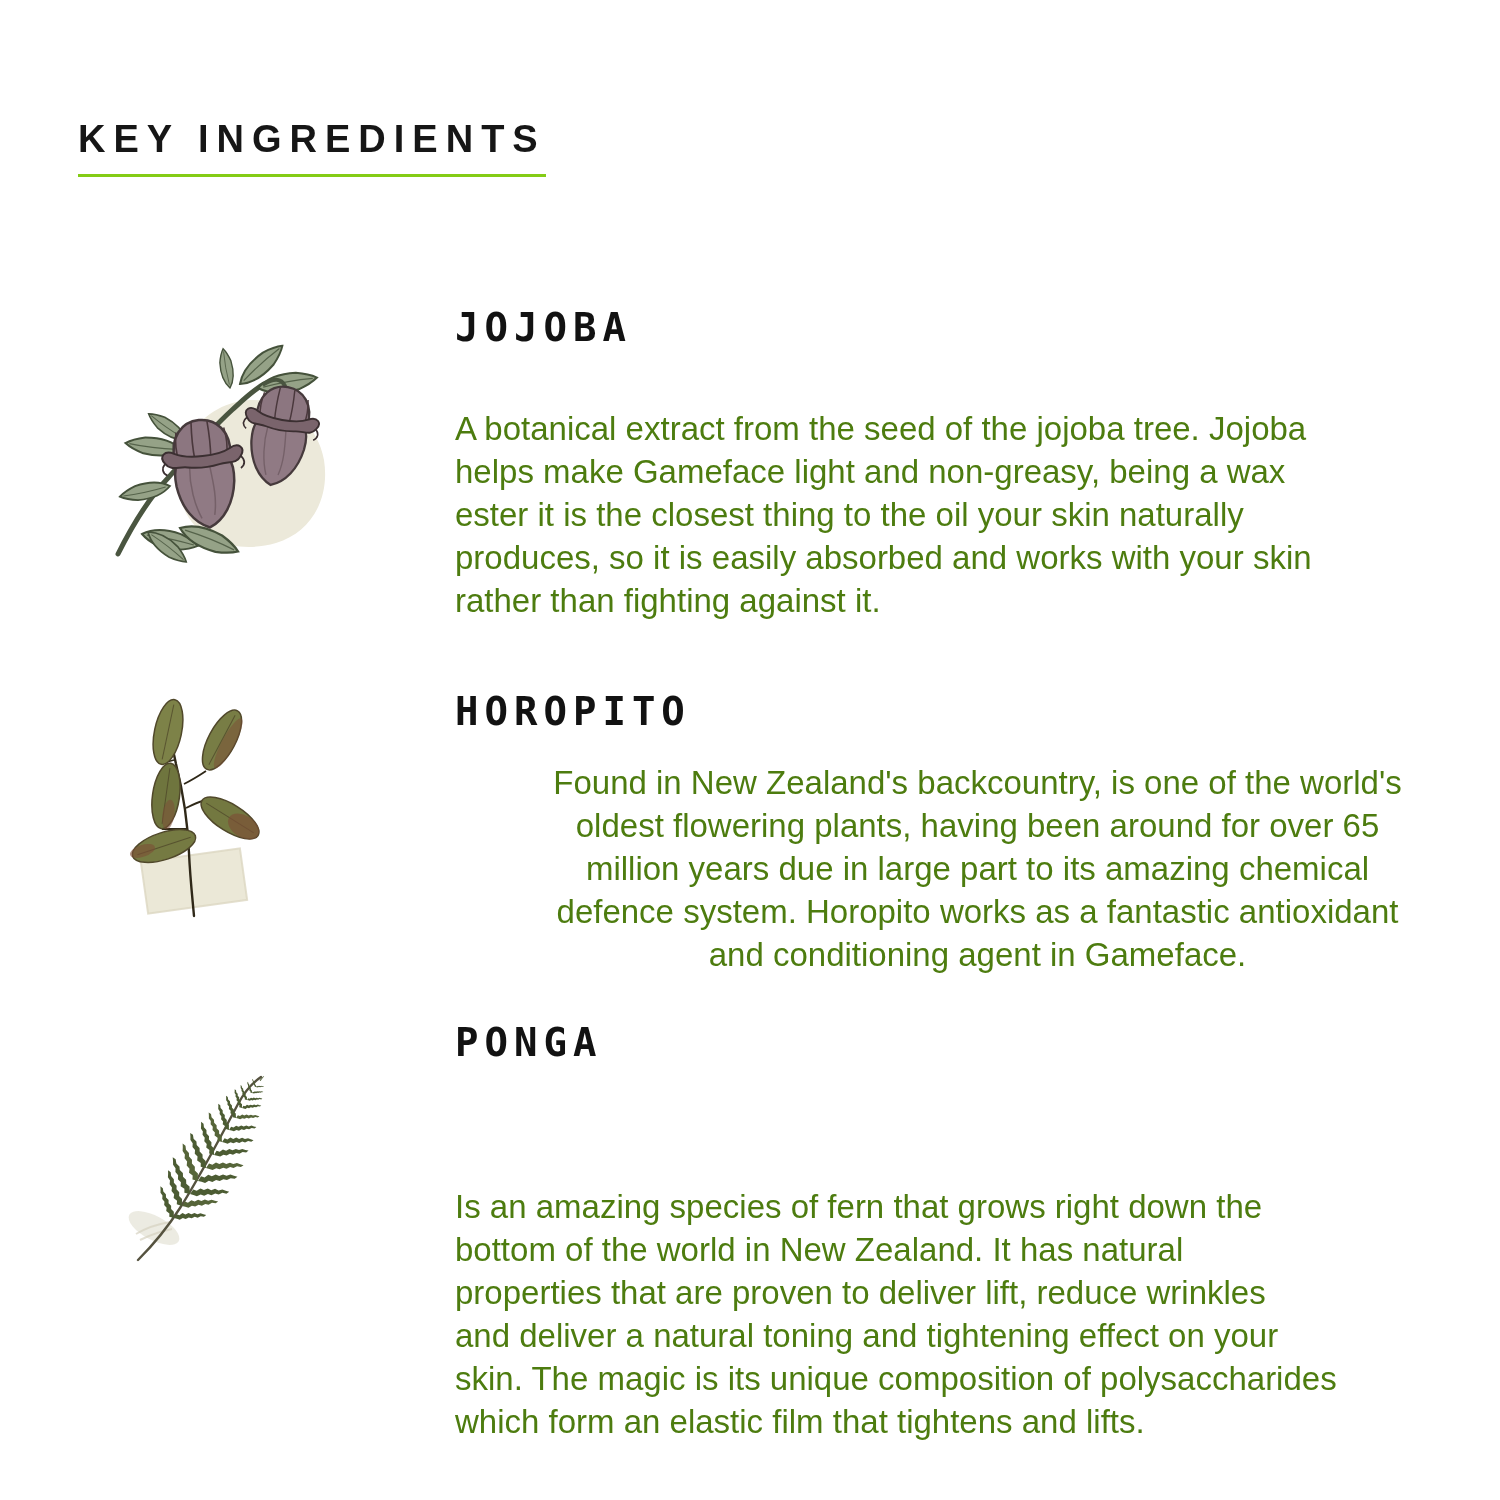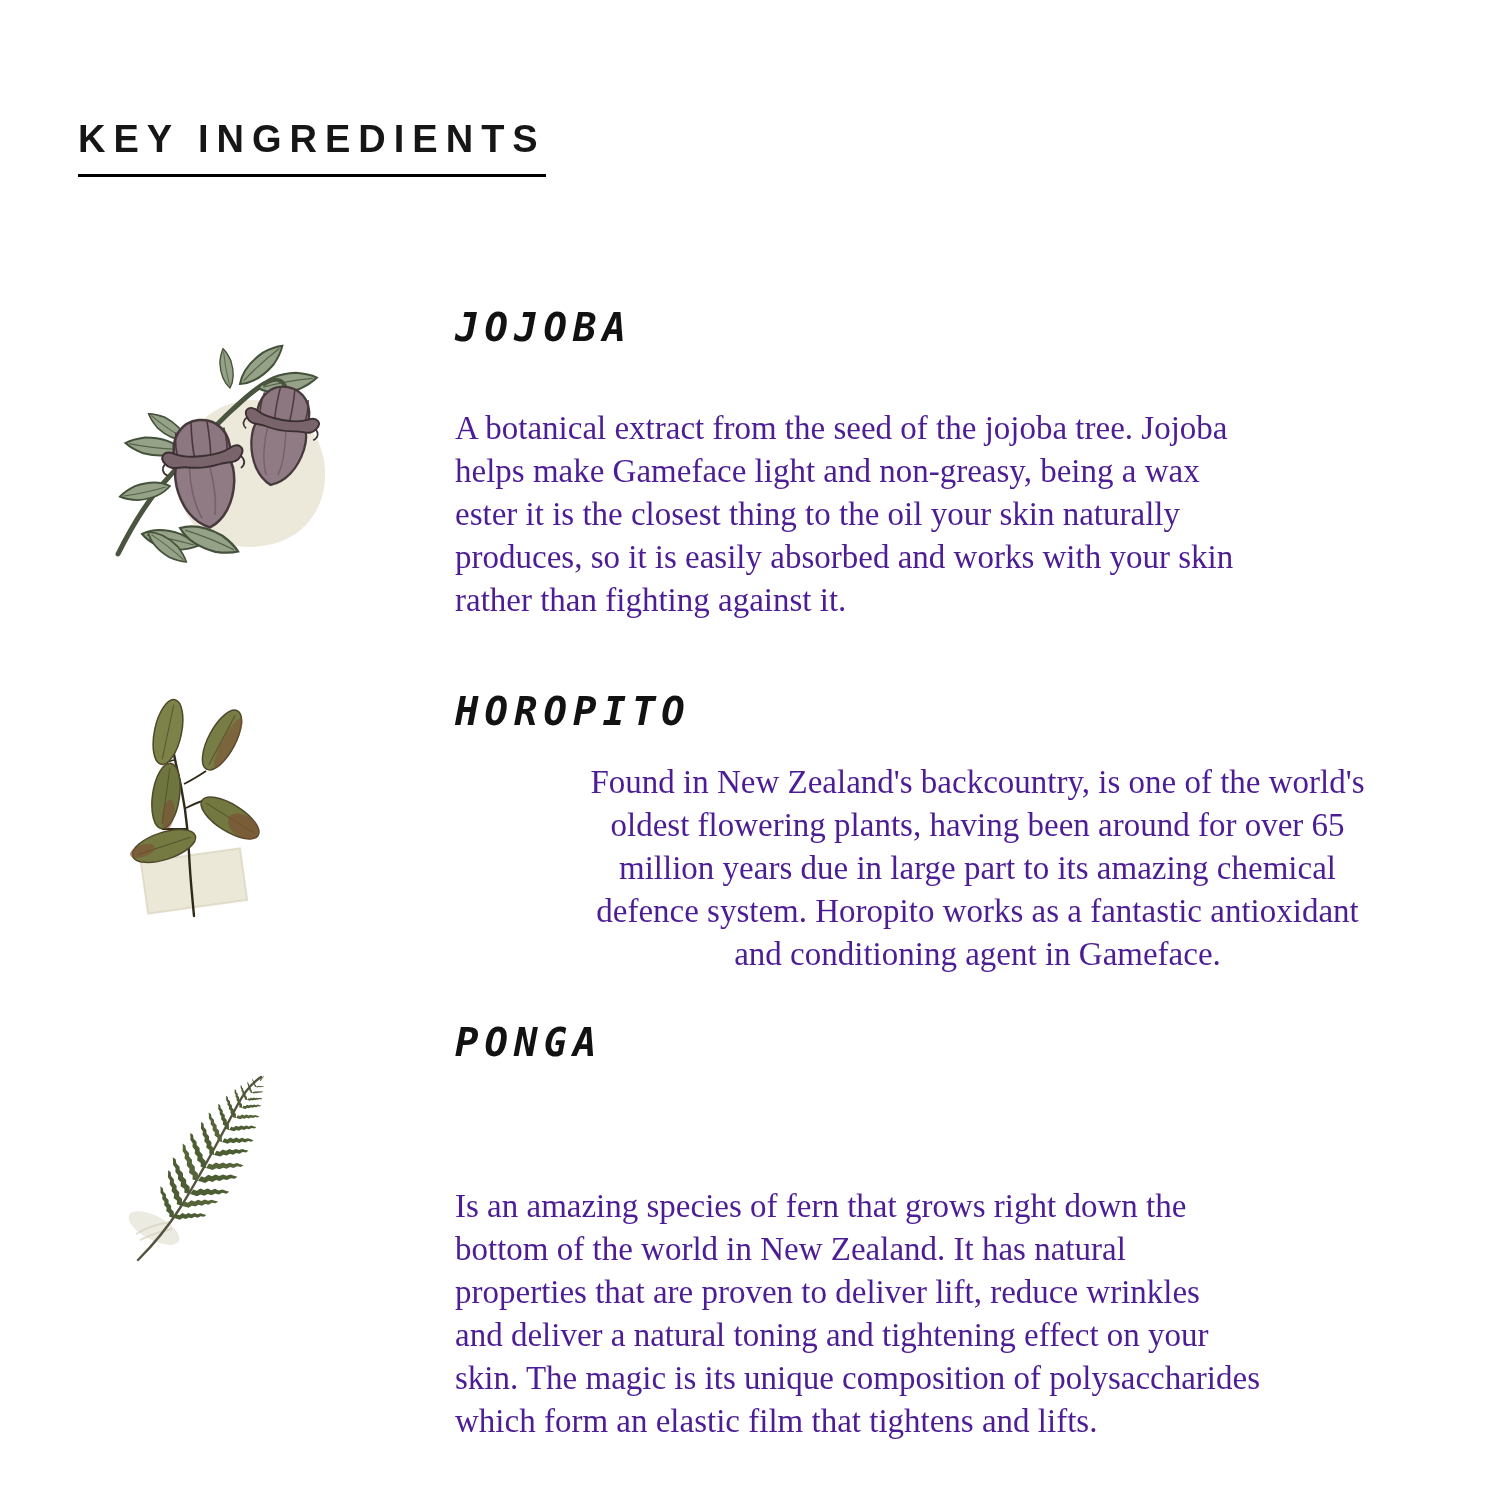--- a/index.html
+++ b/index.html
@@ -15,42 +15,41 @@
     position: absolute;
     left: 78px;
     top: 118px;
     margin: 0;
     font-family: "Liberation Sans", sans-serif;
     font-weight: 700;
     font-size: 38px;
     letter-spacing: 8px;
     color: #161616;
     padding-bottom: 13px;
-    border-bottom: 3px solid #000000;
+    border-bottom: 3px solid #84cc16;
   }
   .ing-name {
     position: absolute;
     left: 455px;
     margin: 0;
     font-family: "DejaVu Sans Mono", monospace;
     font-weight: 700;
     font-size: 39px;
     letter-spacing: 6px;
     color: #121212;
-    font-style: italic;
   }
   .ing-desc {
     position: absolute;
     left: 455px;
     width: 1045px;
     margin: 0;
-    font-family: Liberation Serif, serif;
+    font-family: Liberation Sans, sans-serif;
     font-size: 33px;
     line-height: 43px;
-    color: #4c1d95;
+    color: #4d7c0f;
     white-space: pre-line;
   }
   #name-jojoba   { top: 305px; }
   #desc-jojoba   { top: 407px; }
   #name-horopito { top: 689px; }
   #desc-horopito { top: 761px; text-align: center; }
   #name-ponga    { top: 1020px; }
   #desc-ponga    { top: 1185px; }
   .illo { position: absolute; }
   #illo-jojoba   { left: 90px;  top: 328px;  width: 250px; height: 245px; }

